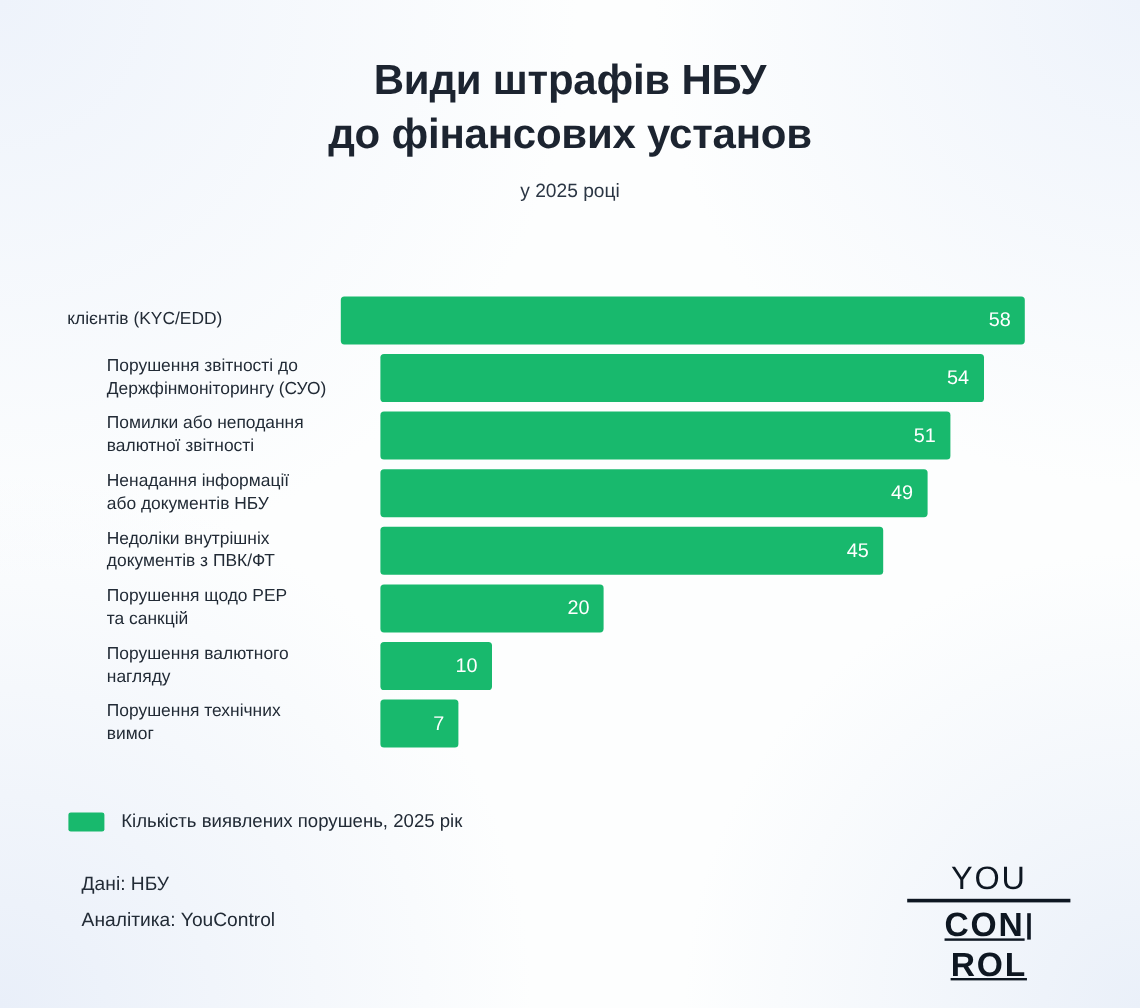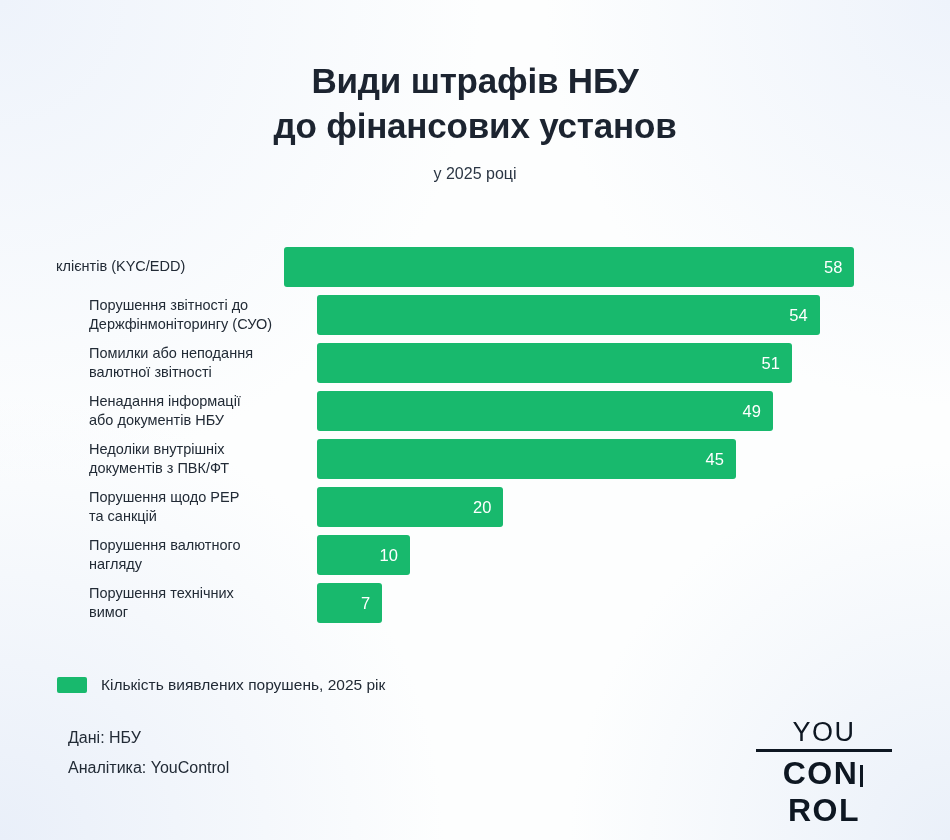--- a/index.html
+++ b/index.html
@@ -21,21 +21,21 @@
       radial-gradient(circle at 0% 0%, #eef3fb 0%, rgba(238,243,251,0) 38%),
       radial-gradient(circle at 100% 0%, #eef3fb 0%, rgba(238,243,251,0) 32%),
       radial-gradient(circle at 0% 100%, #e9eff9 0%, rgba(233,239,249,0) 35%),
       radial-gradient(circle at 100% 100%, #eaf0f9 0%, rgba(234,240,249,0) 30%),
       #fdfefe;
     box-sizing: border-box;
   }
 
   
   .title-block {
-    padding-top: 59px;
+    padding-top: 45px;
     text-align: center;
   }
   .chart-title {
     font-size: 35px;
     font-weight: bold;
     color: #1c2430;
     line-height: 1.28;
     letter-spacing: -0.2px;
   }
   .chart-subtitle {
@@ -137,26 +137,27 @@
   }
   .logo-top {
     font-size: 27px;
     font-weight: normal;
     letter-spacing: 1.5px;
     line-height: 1.05;
     padding-bottom: 3px;
     border-bottom: 3px solid #0e1722;
   }
   .logo-bottom {
-    font-size: 32px;
+    font-size: 28px;
     font-weight: bold;
     letter-spacing: 1.5px;
     line-height: 1.15;
     padding-top: 3px;
     position: relative;
+    text-decoration: underline;
   }
   .logo-bottom .tick {
     display: inline-block;
     width: 3px;
     height: 22px;
     background: #0e1722;
     vertical-align: -3px;
     margin: 0 2px;
   }
 </style>

